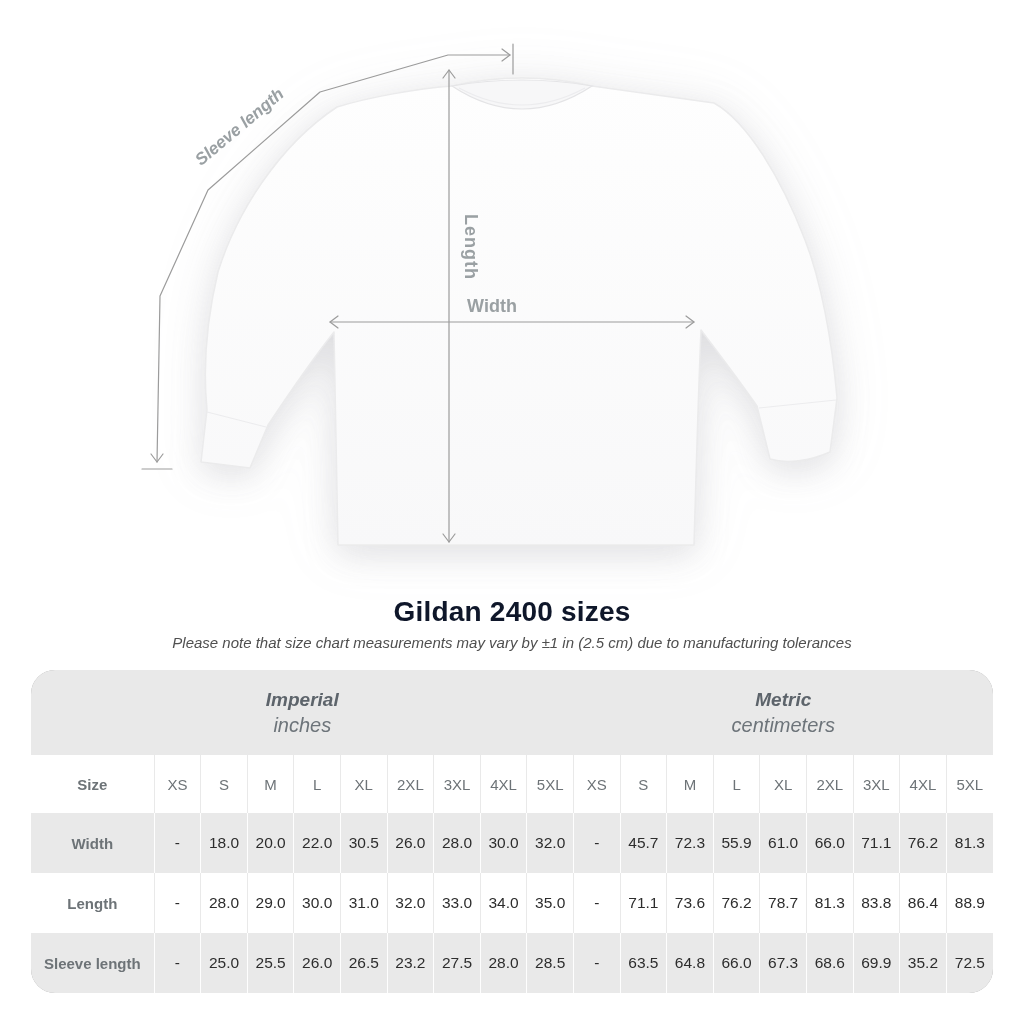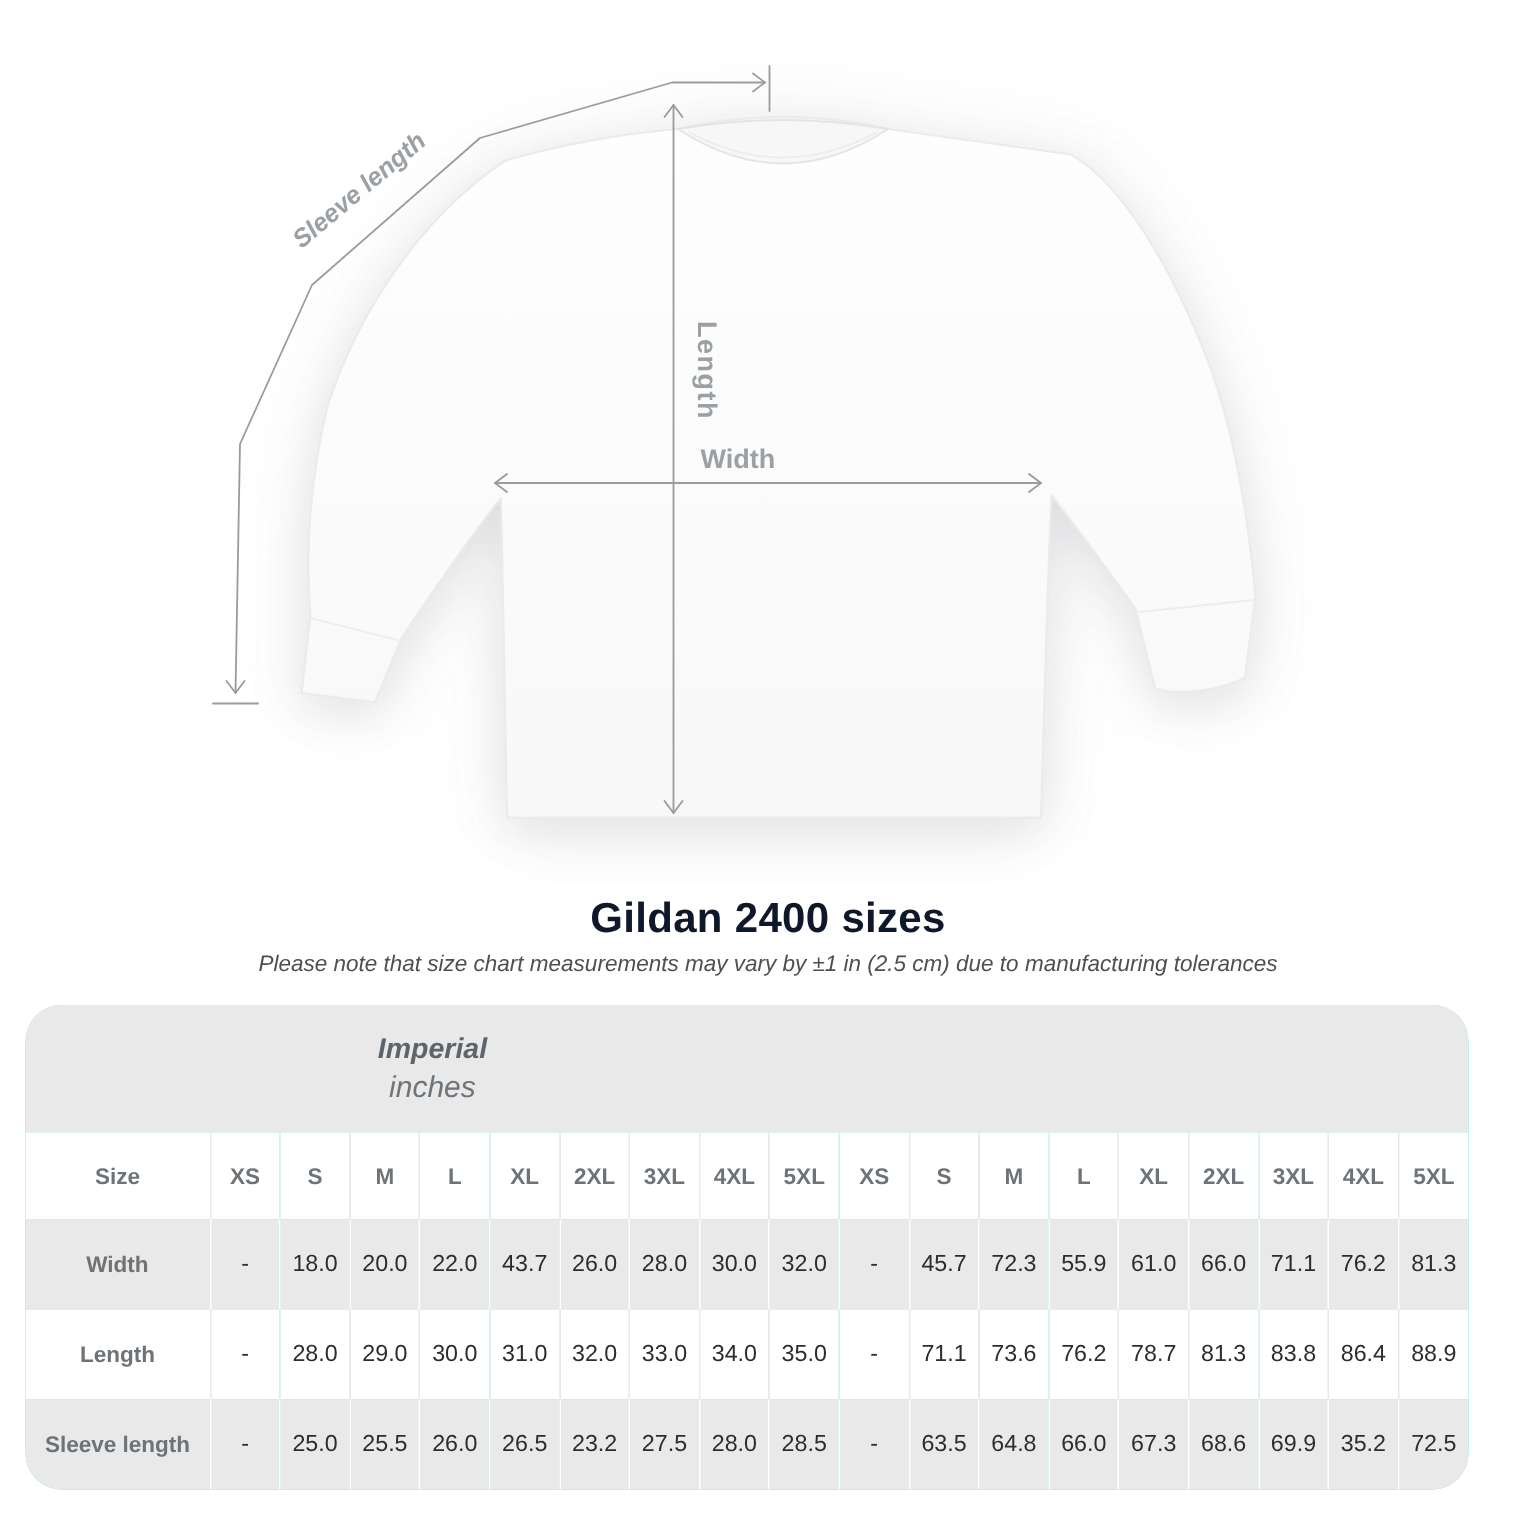--- a/index.html
+++ b/index.html
@@ -11,38 +11,38 @@
   .shirt{filter:drop-shadow(0 10px 16px rgba(130,130,140,0.18)) drop-shadow(0 0 26px rgba(140,140,150,0.10));}
   .page-title{
     position:absolute;top:596px;left:0;width:100%;margin:0;text-align:center;
     font-size:28px;font-weight:bold;color:#0f172a;letter-spacing:.2px;
   }
   .page-subtitle{
     position:absolute;top:634px;left:0;width:100%;margin:0;text-align:center;
     font-size:15px;font-style:italic;color:#4f4f4f;
   }
   .table-wrap{
-    position:absolute;left:17px;top:670px;width:962px;border-radius:24px;overflow:hidden;
-    background:#5eead4;
+    position:absolute;left:31px;top:670px;width:962px;border-radius:24px;overflow:hidden;
+    background:#a3a3a3;
   }
   .unit-header{display:flex;height:85px;background:#e9e9e9;}
   .unit-group{display:flex;flex-direction:column;justify-content:center;align-items:center;gap:3px;}
   .unit-group.imperial{width:56.4%;}
   .unit-group.metric{width:43.6%;}
   .unit-label{font-size:19px;font-weight:bold;font-style:italic;color:#5d646b;}
   .unit-sub{font-size:20px;font-style:italic;color:#6d747a;}
   table.sizes{width:100%;border-collapse:collapse;table-layout:fixed;}
   table.sizes col.label-col{width:12.8%;}
   table.sizes thead tr{height:58px;background:#ffffff;}
   table.sizes tbody tr{height:60px;}
   table.sizes tbody tr.gray{background:#e9e9e9;}
   table.sizes tbody tr.white{background:#ffffff;}
   th,td{padding:0;text-align:center;vertical-align:middle;}
   th.rowlabel{font-size:15px;font-weight:bold;color:#6d7377;}
-  th.size-h{font-size:15px;font-weight:bold;color:#6d7377;border-left:1px solid #e9e9e9;}
+  th.size-h{font-size:15px;font-weight:normal;color:#6d7377;border-left:1px solid #e9e9e9;}
   td{font-size:15.5px;color:#2d2d2d;}
   tr.white td{border-left:1px solid #e9e9e9;}
   tr.gray td{border-left:1px solid rgba(255,255,255,0.95);}
 </style>
 </head>
 <body>
 
 <div class="canvas">
 
   <svg class="diagram" width="1024" height="600" viewBox="0 0 1024 600">
@@ -106,20 +106,24 @@
   </svg>
 
   <h1 class="page-title">Gildan 2400 sizes</h1>
   <p class="page-subtitle">Please note that size chart measurements may vary by ±1 in (2.5 cm) due to manufacturing tolerances</p>
 
   <div class="table-wrap">
     <div class="unit-header">
       <div class="unit-group imperial">
         <div class="unit-label">Imperial</div>
         <div class="unit-sub">inches</div>
+      </div>
+      <div class="unit-group metric">
+        <div class="unit-label">Metric</div>
+        <div class="unit-sub">centimeters</div>
       </div>
     </div>
     <table class="sizes">
       <colgroup>
         <col class="label-col">
       </colgroup>
       <thead>
         <tr id="size-row">
           <th class="rowlabel">Size</th>
         <th class="size-h">XS</th>
@@ -142,21 +146,21 @@
             <th class="size-h">5XL</th>
           </tr>
       </thead>
       <tbody id="table-body">
           <tr class="gray">
             <th class="rowlabel">Width</th>
             <td>-</td>
             <td>18.0</td>
             <td>20.0</td>
             <td>22.0</td>
-            <td>43.7</td>
+            <td>30.5</td>
             <td>26.0</td>
             <td>28.0</td>
             <td>30.0</td>
             <td>32.0</td>
             <td>-</td>
             <td>45.7</td>
             <td>72.3</td>
             <td>55.9</td>
             <td>61.0</td>
             <td>66.0</td>

